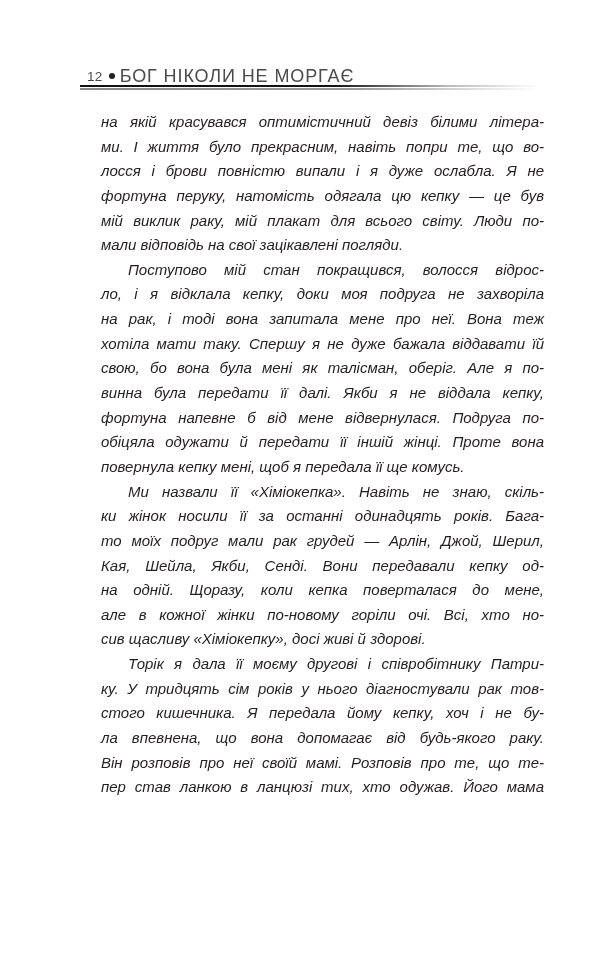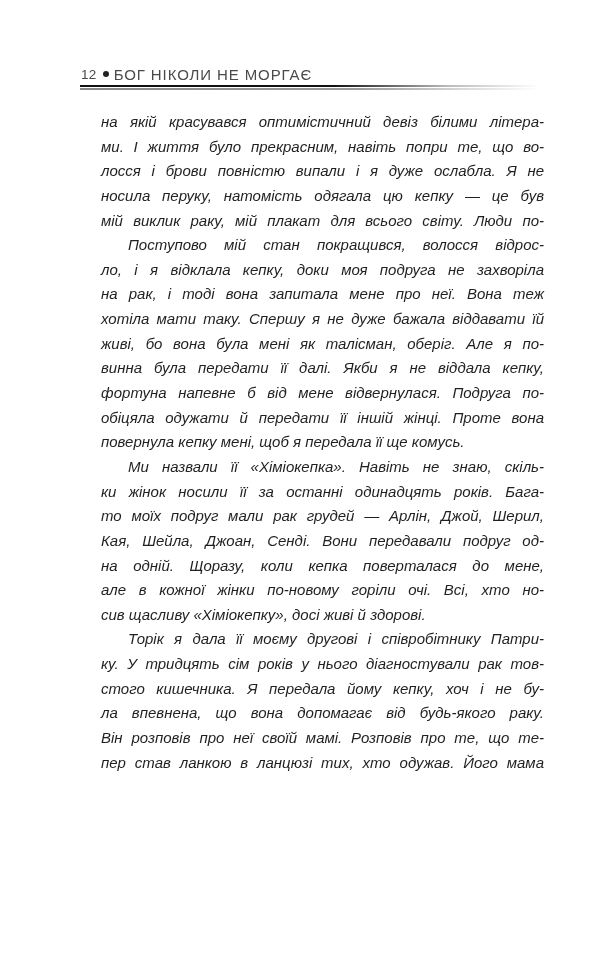--- a/index.html
+++ b/index.html
@@ -22,33 +22,34 @@
       font-size: 12.5px;
       letter-spacing: 0.6px;
       color: #4a4a4a;
       white-space: nowrap;
       display: flex;
       align-items: center;
     }
     .running-head .page-num {
       font-size: 13.5px;
       letter-spacing: 0.3px;
+      margin-left: 6px;
     }
     .running-head .bullet {
       display: inline-block;
       width: 6px;
       height: 6px;
       border-radius: 50%;
       background: #222;
       margin: 0 5px 0 6px;
       position: relative;
       top: -1px;
     }
     .running-head .book-title {
-      font-size: 15px;
+      font-size: 18px;
       letter-spacing: 0.9px;
     }
     .head-rule {
       position: absolute;
       left: 80px;
       top: 85px;
       width: 460px;
       height: 5px;
     }
     .head-rule .thick {
@@ -104,41 +105,42 @@
   <div class="thick"></div>
   <div class="thin"></div>
 </div>
 
 <div class="text-block" id="text-block">
 
   <div class="paragraph">
     <span class="line">на якій красувався оптимістичний девіз білими літера-</span>
     <span class="line">ми. І життя було прекрасним, навіть попри те, що во-</span>
     <span class="line">лосся і брови повністю випали і я дуже ослабла. Я не</span>
-    <span class="line">носила перуку, натомість одягала цю кепку — це був</span>
+    <span class="line">фортуна перуку, натомість одягала цю кепку — це був</span>
     <span class="line">мій виклик раку, мій плакат для всього світу. Люди по-</span>
+    <span class="line last">мали відповідь на свої зацікавлені погляди.</span>
   </div>
 
   <div class="paragraph">
     <span class="line indent">Поступово мій стан покращився, волосся відрос-</span>
     <span class="line">ло, і я відклала кепку, доки моя подруга не захворіла</span>
     <span class="line">на рак, і тоді вона запитала мене про неї. Вона теж</span>
     <span class="line">хотіла мати таку. Спершу я не дуже бажала віддавати їй</span>
-    <span class="line">живі, бо вона була мені як талісман, оберіг. Але я по-</span>
+    <span class="line">свою, бо вона була мені як талісман, оберіг. Але я по-</span>
     <span class="line">винна була передати її далі. Якби я не віддала кепку,</span>
     <span class="line">фортуна напевне б від мене відвернулася. Подруга по-</span>
     <span class="line">обіцяла одужати й передати її іншій жінці. Проте вона</span>
     <span class="line last">повернула кепку мені, щоб я передала її ще комусь.</span>
   </div>
 
   <div class="paragraph">
     <span class="line indent">Ми назвали її «Хіміокепка». Навіть не знаю, скіль-</span>
     <span class="line">ки жінок носили її за останні одинадцять років. Бага-</span>
     <span class="line">то моїх подруг мали рак грудей — Арлін, Джой, Шерил,</span>
-    <span class="line">Кая, Шейла, Джоан, Сенді. Вони передавали подруг од-</span>
+    <span class="line">Кая, Шейла, Якби, Сенді. Вони передавали кепку од-</span>
     <span class="line">на одній. Щоразу, коли кепка поверталася до мене,</span>
     <span class="line">але в кожної жінки по-новому горіли очі. Всі, хто но-</span>
     <span class="line last">сив щасливу «Хіміокепку», досі живі й здорові.</span>
   </div>
 
   <div class="paragraph">
     <span class="line indent">Торік я дала її моєму другові і співробітнику Патри-</span>
     <span class="line">ку. У тридцять сім років у нього діагностували рак тов-</span>
     <span class="line">стого кишечника. Я передала йому кепку, хоч і не бу-</span>
     <span class="line">ла впевнена, що вона допомагає від будь-якого раку.</span>

